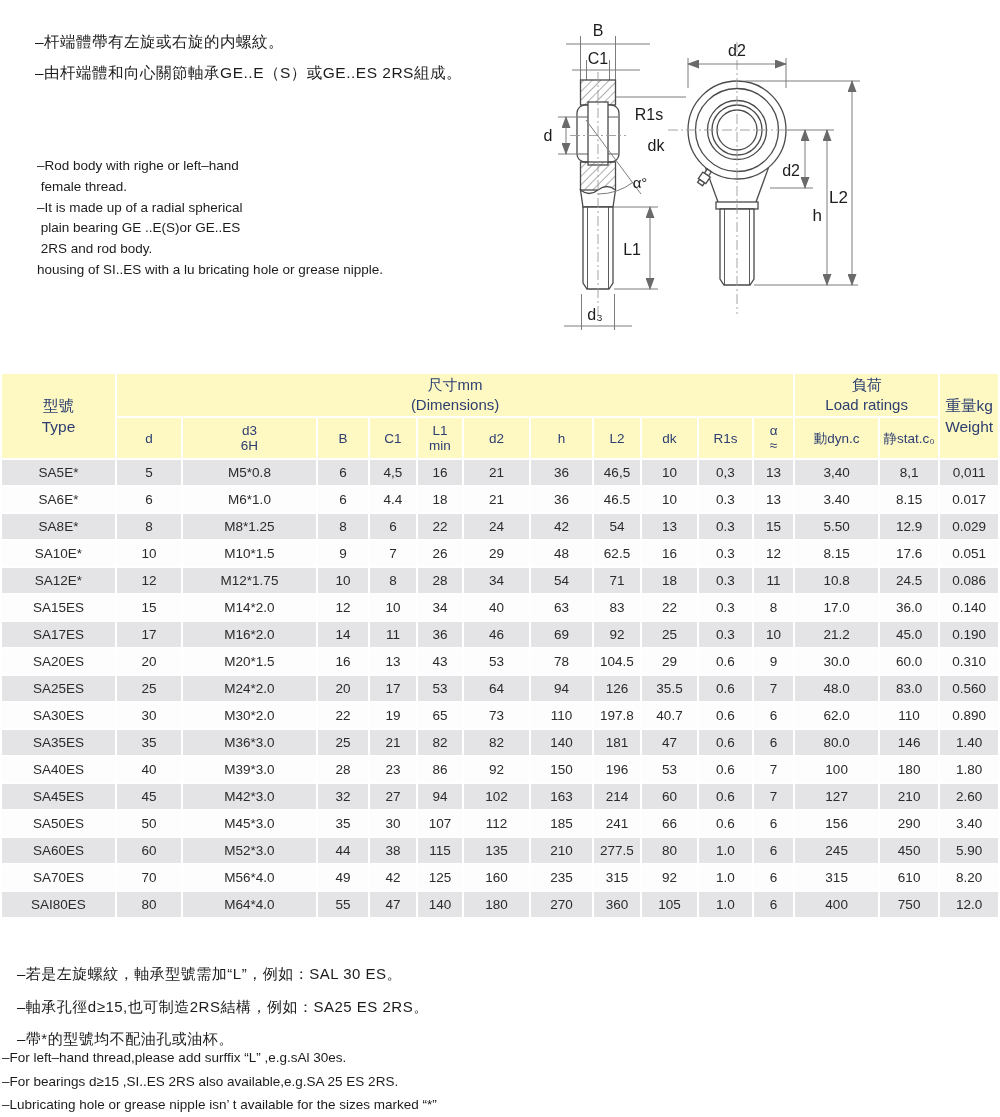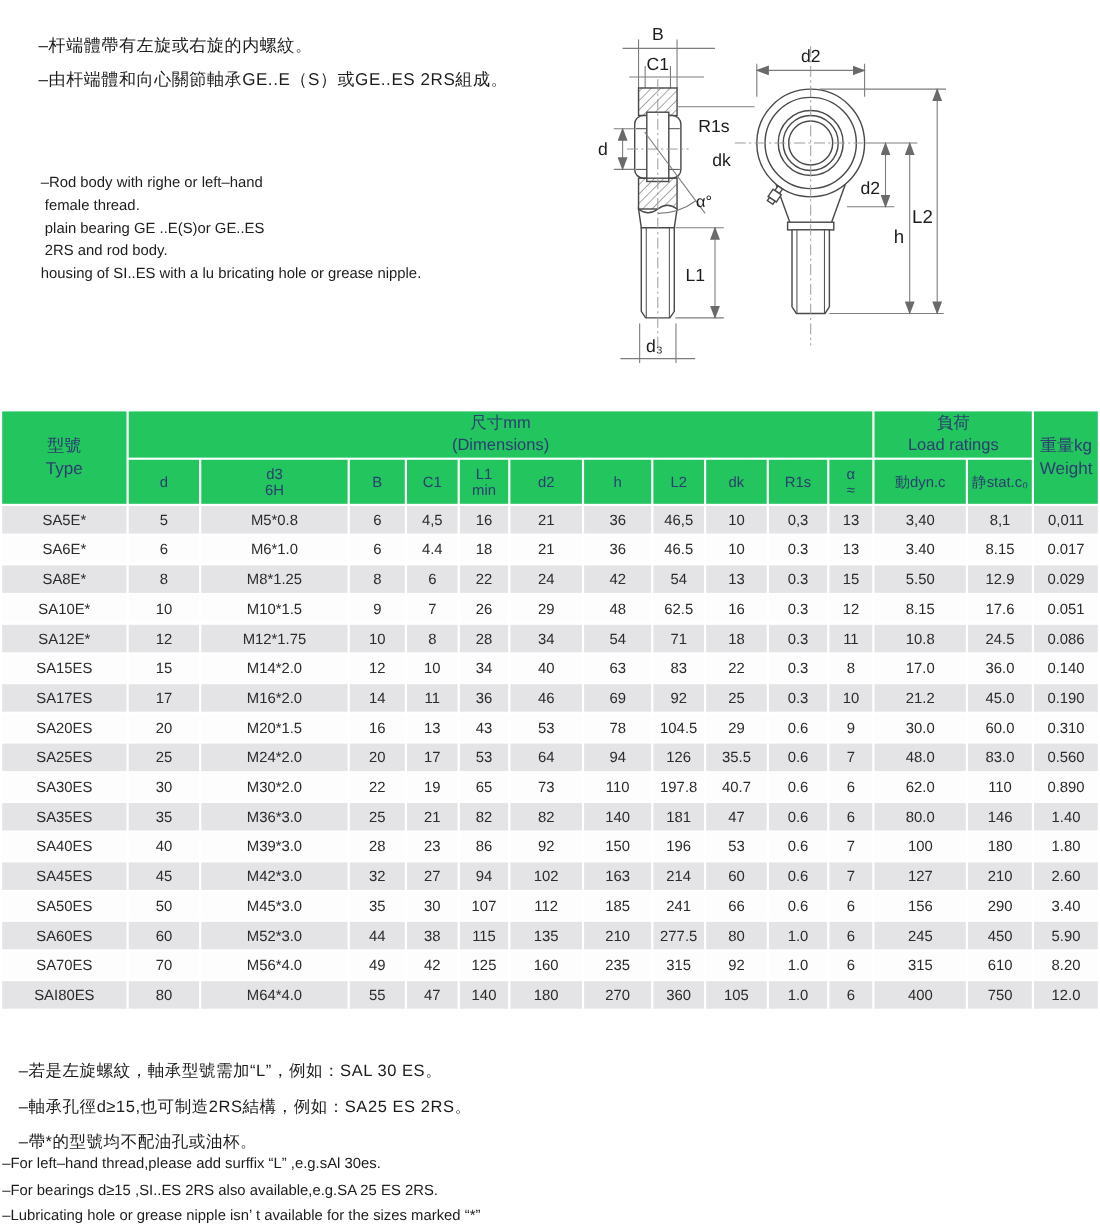--- a/index.html
+++ b/index.html
@@ -13,21 +13,21 @@
   .diagram { position:absolute; }
   svg text { font-family:"Liberation Sans","DejaVu Sans",sans-serif; fill:#1c1c1c; }
   .part   { stroke:#4a4a4a; stroke-width:1.3; fill:none; }
   .partw  { stroke:#4a4a4a; stroke-width:1.3; fill:#ffffff; }
   .thin   { stroke:#4a4a4a; stroke-width:0.9; fill:none; }
   .dim    { stroke:#7d7d7d; stroke-width:1; fill:none; }
   .cline  { stroke:#9a9a9a; stroke-width:0.9; fill:none; stroke-dasharray:10,3,2,3; }
 
   .table-wrap { position:absolute; left:0; top:372px; width:1000px; }
   table.spec { border-collapse:separate; border-spacing:2px; table-layout:fixed; width:1000px; background:#ffffff; }
-  table.spec th { background:#22c55e; color:#2c3e70; font-weight:normal; text-align:center; vertical-align:middle; white-space:pre-line; padding:0; }
+  table.spec th { background:#fef9c3; color:#2c3e70; font-weight:normal; text-align:center; vertical-align:middle; white-space:pre-line; padding:0; }
   th.corner { font-size:15.5px; line-height:21px; }
   th.group  { font-size:15px;  line-height:20px; height:42px; }
   th.sub    { font-size:13.5px; line-height:15px; height:40px; }
   table.spec td { background:#fdfdfd; color:#2b2b2b; text-align:center; vertical-align:middle; font-size:13.5px; height:25px; padding:0; white-space:nowrap; overflow:hidden; }
   table.spec tbody tr:nth-child(odd) td { background:#e4e4e6; }
 
   .fn-zh { position:absolute; left:17px; top:958px; font-size:15px; line-height:32.5px; letter-spacing:0.5px; }
   .fn-en { position:absolute; left:2px; top:1046px; font-size:13.5px; line-height:23.5px; }
 </style>
 </head>
@@ -36,20 +36,21 @@
 <div id="page">
 
   <div class="intro-zh">
     <div>–杆端體帶有左旋或右旋的内螺紋。</div>
     <div>–由杆端體和向心關節軸承GE..E（S）或GE..ES 2RS組成。</div>
   </div>
 
   <div class="intro-en">
     <div>–Rod body with righe or left–hand</div>
     <div> female thread.</div>
+    <div>–It is made up of a radial spherical</div>
     <div> plain bearing GE ..E(S)or GE..ES</div>
     <div> 2RS and rod body.</div>
     <div>housing of SI..ES with a lu bricating hole or grease nipple.</div>
   </div>
 
   <svg class="diagram" style="left:528px; top:8px;" width="175" height="340" viewBox="0 0 175 340">
     <defs>
       <pattern id="hatchL" patternUnits="userSpaceOnUse" width="6" height="6" patternTransform="rotate(45)">
         <line x1="0" y1="0" x2="0" y2="6" stroke="#5e5e5e" stroke-width="1"></line>
       </pattern>

